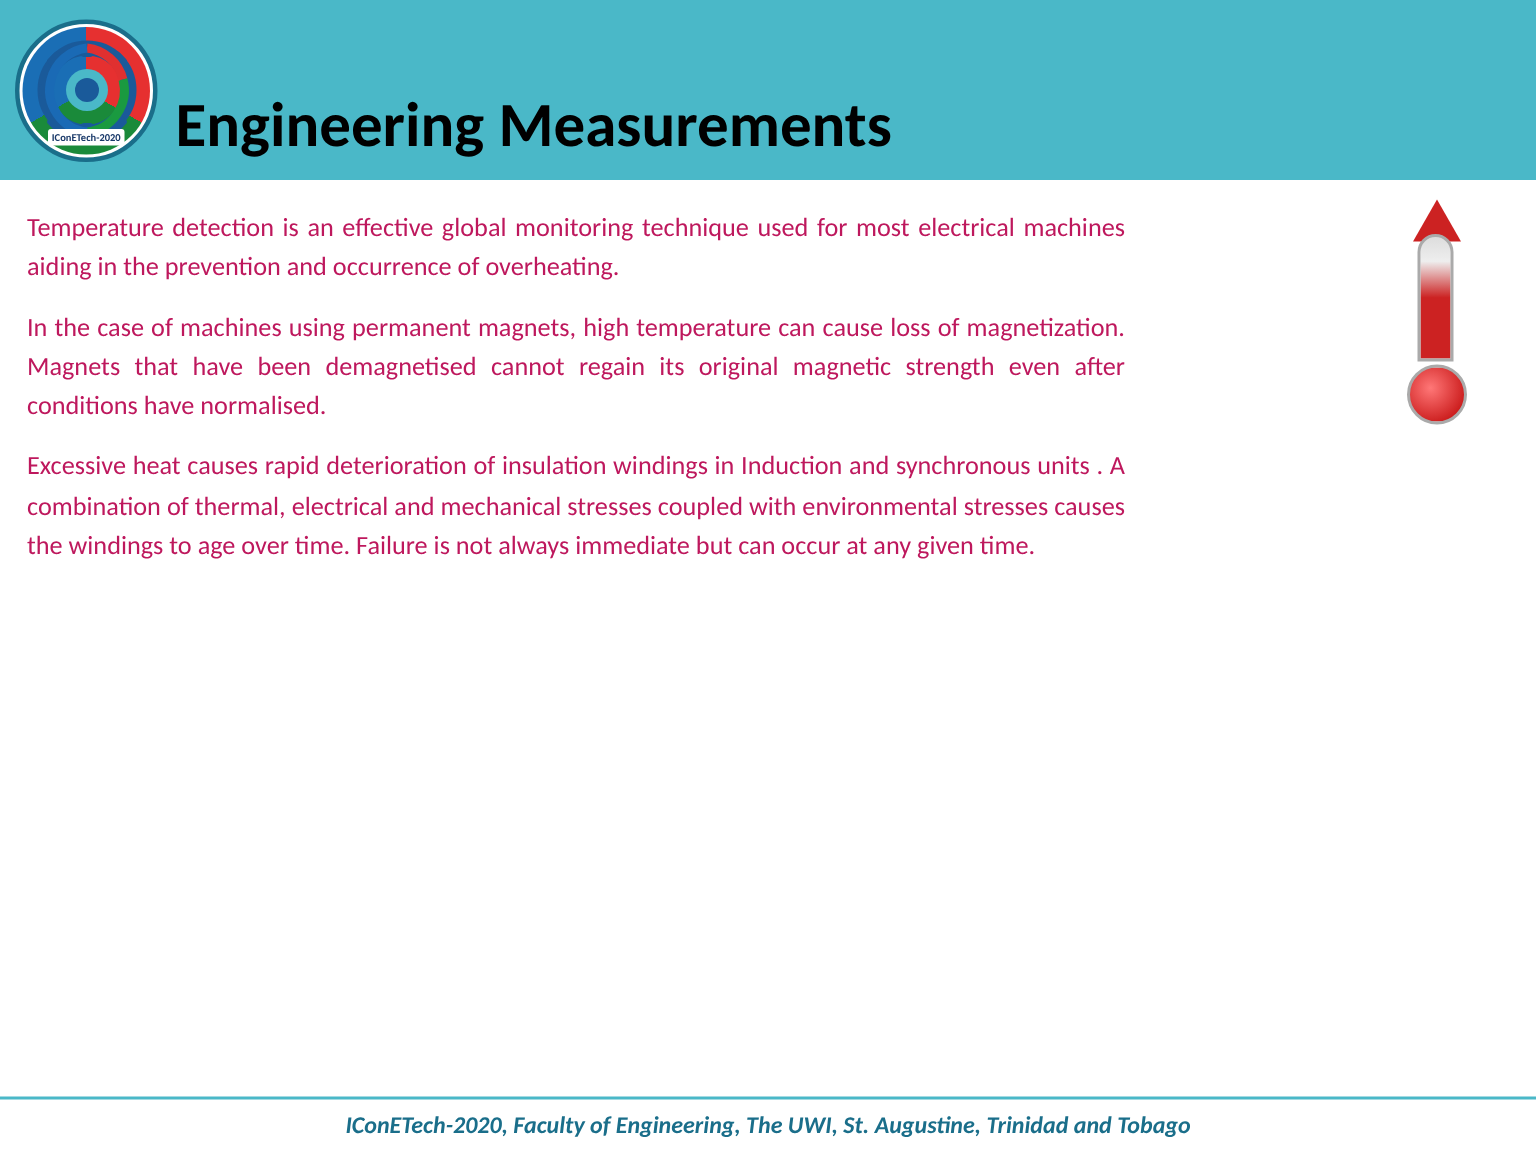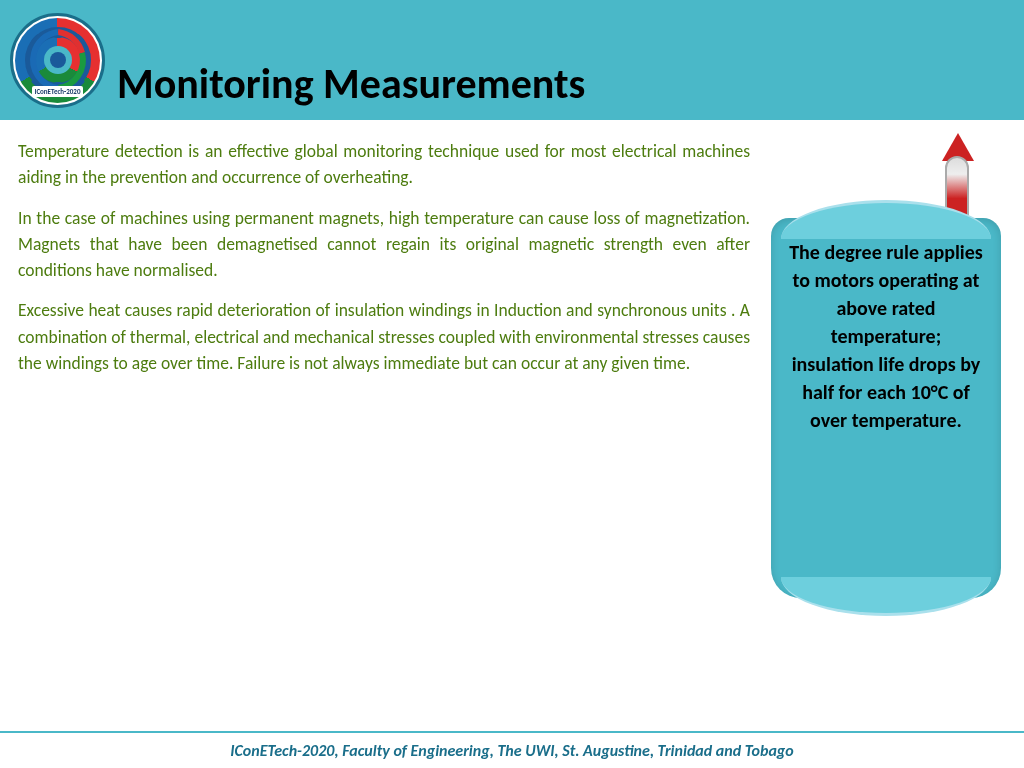--- a/index.html
+++ b/index.html
@@ -90,21 +90,21 @@
     .text-area {
       flex: 1;
       display: flex;
       flex-direction: column;
       gap: 14px;
     }
 
     .text-area p {
       font-size: 17.5px;
       line-height: 1.5;
-      color: #4d7c0f;
+      color: #be185d;
       text-align: justify;
       font-family: 'Calibri', Arial, sans-serif;
     }
 
     
     .scroll-panel {
       width: 240px;
       flex-shrink: 0;
       position: relative;
       display: flex;
@@ -208,21 +208,21 @@
           <path d="M35,7 A28,28 0 0,1 59,28" fill="none" stroke="#e03030" stroke-width="6"></path>
           <path d="M59,28 A28,28 0 0,1 35,63" fill="none" stroke="#1a9a40" stroke-width="6"></path>
           <path d="M35,63 A28,28 0 0,1 11,28 A28,28 0 0,1 35,7" fill="none" stroke="#1a6ab5" stroke-width="6"></path>
         </svg>
       </div>
       <div class="logo-text">IConETech-2020</div>
     </div>
     <div class="header-title">
       <h1>
         <br>
-        <span>Monitoring Measurements</span>
+        <span>Engineering Measurements</span>
       </h1>
     </div>
   </div>
 
   <div class="main-content">
 
     <div class="text-area">
       <p>Temperature detection is an effective global monitoring technique used for most electrical machines aiding in the prevention and occurrence of overheating.</p>
       <p>In the case of machines using permanent magnets, high temperature can cause loss of magnetization. Magnets that have been demagnetised cannot regain its original magnetic strength even after conditions have normalised.</p>
       <p>Excessive heat causes rapid deterioration of insulation windings in Induction and synchronous units . A combination of thermal, electrical and mechanical stresses coupled with environmental stresses causes the windings to age over time. Failure is not always immediate but can occur at any given time.</p>
@@ -232,23 +232,20 @@
 
       <div class="thermometer-container">
 
         <div style="position:absolute; top:5px; right:22px; width:0; height:0; border-left:16px solid transparent; border-right:16px solid transparent; border-bottom:28px solid #cc2222;"></div>
 
         <div style="position:absolute; top:28px; right:27px; width:24px; height:85px; background: linear-gradient(to bottom, #dddddd 0%, #eeeeee 20%, #cc2222 50%, #cc2222 100%); border-radius: 12px 12px 0 0; border: 2px solid #aaa;"></div>
 
         <div style="position:absolute; bottom:5px; right:18px; width:40px; height:40px; background: radial-gradient(circle at 38% 38%, #ff7777, #bb0000); border-radius: 50%; border: 2px solid #aaa;"></div>
       </div>
 
-      <div class="scroll-bg">
-        <p class="scroll-text">The degree rule applies to motors operating at above rated temperature; insulation life drops by half for each 10°C of over temperature.</p>
-      </div>
     </div>
 
   </div>
 
   <div class="footer">
     <p class="footer-text">IConETech-2020, Faculty of Engineering, The UWI, St. Augustine, Trinidad and Tobago</p>
   </div>
 
 </div>
 

